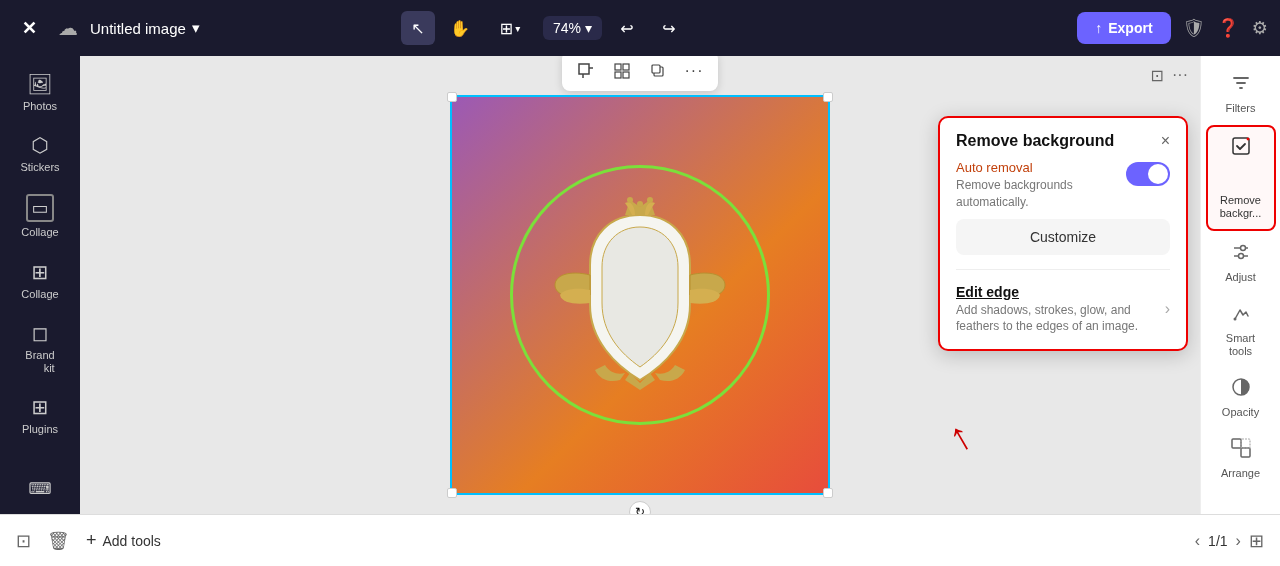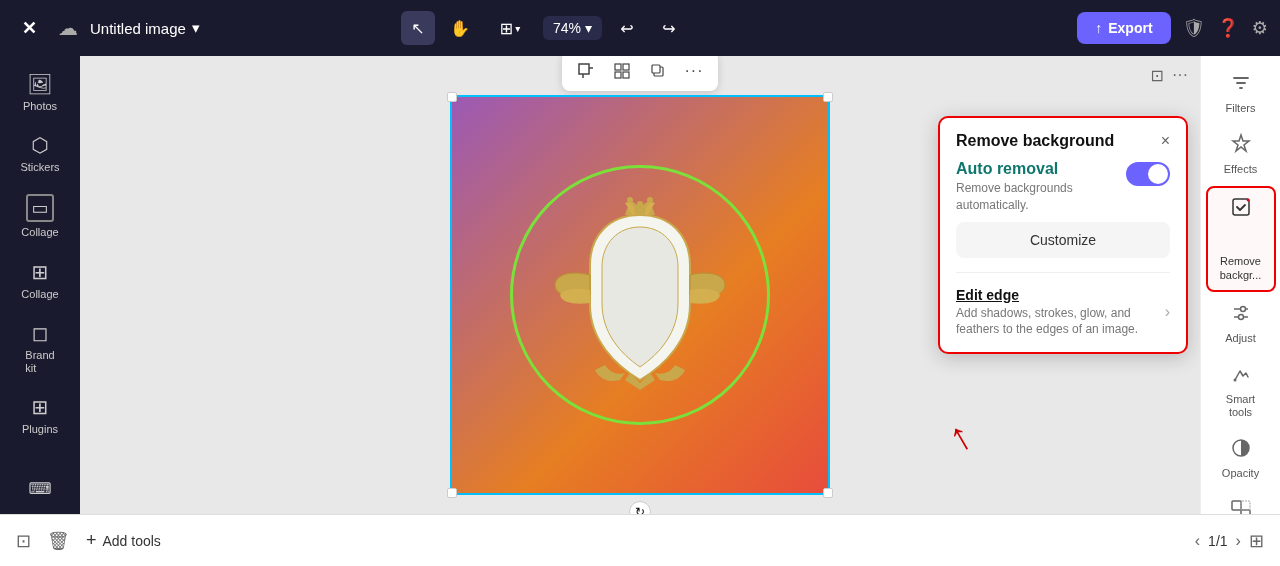--- a/index.html
+++ b/index.html
@@ -52,21 +52,21 @@
     
     .left-sidebar {
       width: 80px; background: #1a1a2e; display: flex; flex-direction: column;
       align-items: center; padding: 8px 0; gap: 4px; flex-shrink: 0;
     }
     .sidebar-item {
       display: flex; flex-direction: column; align-items: center; justify-content: center;
       width: 70px; padding: 8px 4px; border-radius: 8px; cursor: pointer; gap: 4px;
     }
     .sidebar-item .icon { font-size: 20px; color: #ccc; }
-    .sidebar-item .label { font-size: 11px; color: #ccc; text-align: left; line-height: 1.2; }
+    .sidebar-item .label { font-size: 11px; color: #ccc; text-align: right; line-height: 1.2; }
     .sidebar-item.bottom { margin-top: auto; }
 
     
     .canvas-area {
       flex: 1; background: #e8e8e8; position: relative; overflow: hidden;
       display: flex; align-items: center; justify-content: center;
     }
     .page-label {
       position: absolute; top: 12px; left: 50%; transform: translateX(-50%);
       font-size: 13px; color: #666; background: transparent;
@@ -138,21 +138,21 @@
     .panel-header {
       display: flex; align-items: center; justify-content: space-between;
       padding: 14px 16px 10px;
     }
     .panel-title { font-size: 16px; font-weight: 700; color: #111; }
     .panel-close { background: none; border: none; font-size: 16px; color: #666; cursor: pointer; }
     .panel-section { padding: 0 16px 14px; }
     .auto-removal-row {
       display: flex; align-items: flex-start; justify-content: space-between;
     }
-    .auto-removal-text .ar-title { font-size: 16px; font-weight: 700; color: #0f766e; margin-bottom: 2px; }
+    .auto-removal-text .ar-title { font-size: 13px; font-weight: 400; color: #c2410c; margin-bottom: 2px; }
     .auto-removal-text .ar-desc { font-size: 12px; color: #777; line-height: 1.4; }
     .toggle {
       width: 44px; height: 24px; background: #6c63ff; border-radius: 12px;
       position: relative; flex-shrink: 0; cursor: pointer; margin-top: 2px;
     }
     .toggle::after {
       content: ''; position: absolute; right: 2px; top: 2px;
       width: 20px; height: 20px; background: white; border-radius: 50%;
     }
     .customize-btn {
@@ -384,28 +384,20 @@
 
   <div class="right-sidebar">
     <div class="right-sidebar-item">
       <span class="icon">
         <svg width="22" height="22" viewBox="0 0 22 22" fill="none" xmlns="http://www.w3.org/2000/svg">
           <path d="M4 6h14M7 11h8M10 16h2" stroke="#666" stroke-width="1.8" stroke-linecap="round"></path>
         </svg>
       </span>
       <span class="label">Filters</span>
     </div>
-    <div class="right-sidebar-item">
-      <span class="icon">
-        <svg width="22" height="22" viewBox="0 0 22 22" fill="none">
-          <polygon points="11,2 13,8 19,8 14,12 16,18 11,14 6,18 8,12 3,8 9,8" stroke="#666" stroke-width="1.5" fill="none"></polygon>
-        </svg>
-      </span>
-      <span class="label">Effects</span>
-    </div>
     <div class="right-sidebar-item active" style="border: 2.5px solid #e00; background:#fff8f8;gap:32px;">
       <span class="icon">
         <svg width="22" height="22" viewBox="0 0 22 22" fill="none">
           <rect x="3" y="3" width="16" height="16" rx="2" stroke="#333" stroke-width="1.5" fill="none"></rect>
           <path d="M7 11 L10 14 L15 9" stroke="#333" stroke-width="1.8" stroke-linecap="round" stroke-linejoin="round"></path>
           <line x1="17" y1="5" x2="19" y2="3" stroke="#e00" stroke-width="1.5"></line>
           <line x1="17" y1="3" x2="19" y2="5" stroke="#e00" stroke-width="1.5"></line>
         </svg>
       </span>
       <span class="label">Remove<br>backgr...</span>

